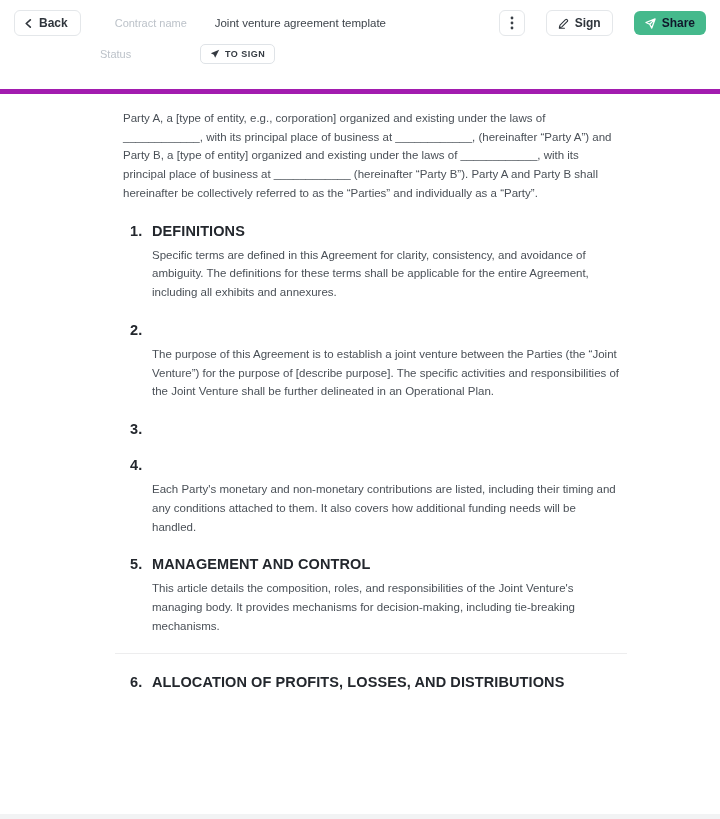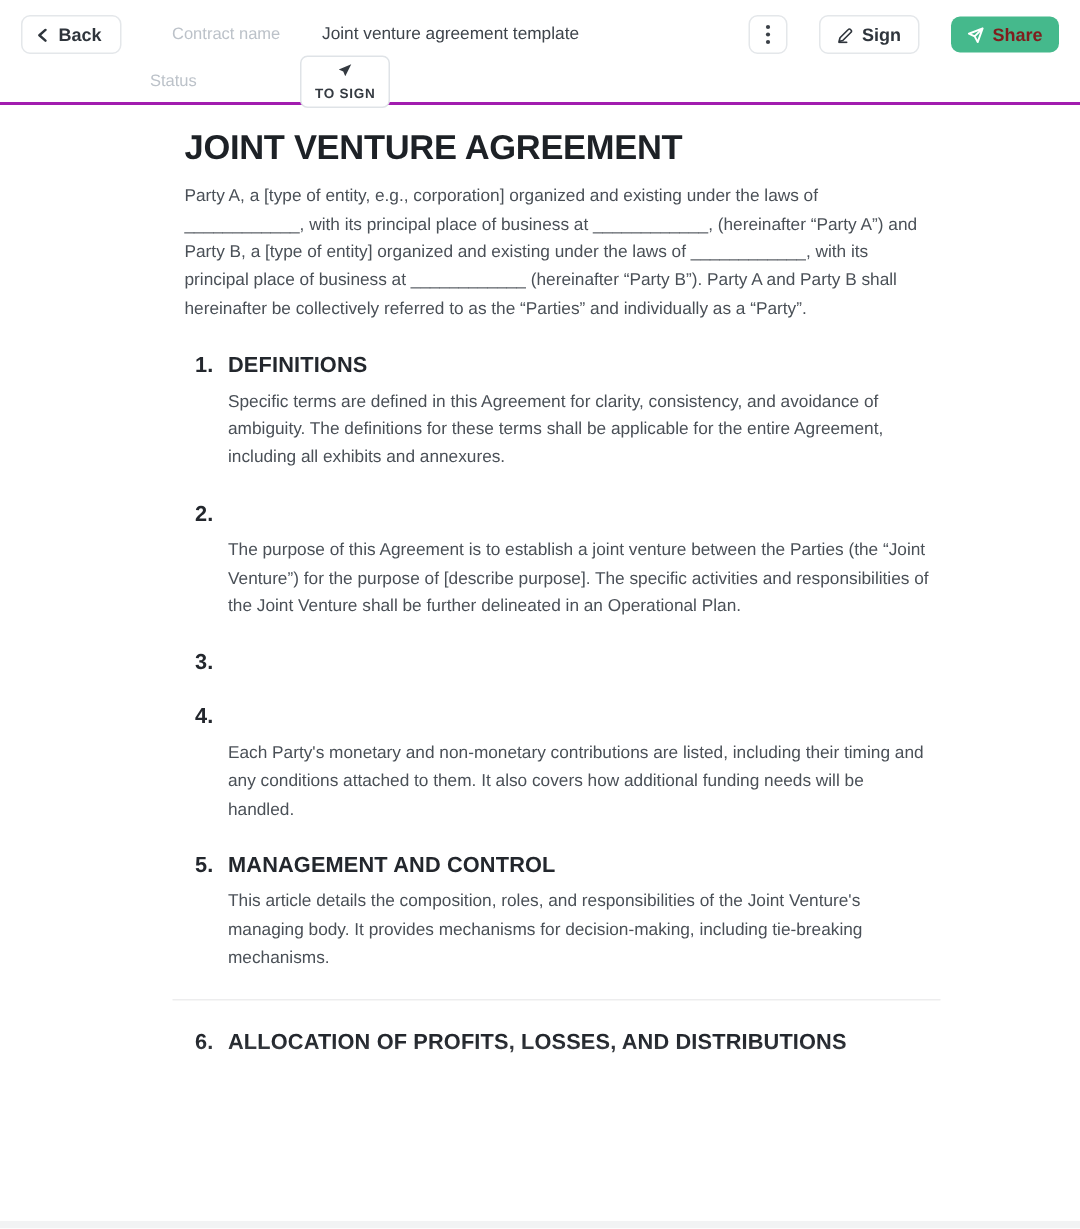--- a/index.html
+++ b/index.html
@@ -8,60 +8,60 @@
     width: 720px; height: 819px;
     background: #ffffff;
     font-family: "Liberation Sans", sans-serif;
     position: relative;
     overflow: hidden;
     color: #3f454c;
   }
 
   
   .header {
-    height: 70px;
+    height: 94px;
     padding: 9px 14px 0 14px;
-    border-bottom: 2px solid #a21caf;
+    border-bottom: 5px solid #a21caf;
     background: #fff;
   }
   .hrow { display: flex; align-items: center; }
   .row1 { height: 28px; }
   .row2 { height: 24px; margin-top: 5px; }
 
   .btn {
     display: inline-flex; align-items: center; gap: 6px;
     background: #fff;
     border: 1px solid #e4e7ea;
     border-radius: 6px;
     padding: 5px 11px;
     font-size: 12px; font-weight: 700; color: #2f353c;
     cursor: pointer; white-space: nowrap;
     font-family: "Liberation Sans", sans-serif;
   }
   .back-btn { padding: 5px 12px 5px 9px; }
   .icon-btn { width: 26px; justify-content: center; padding: 5px 0; }
   .share-btn {
-    border: none; color: #7f1d1d;
+    border: none; color: #0f172a;
   }
 
   .meta-label {
     font-size: 11px; color: #bcc2c9; width: 100px; flex: none;
   }
   .row1 .meta-label { margin-left: 34px; }
   .row2 .meta-label { margin-left: 86px; }
   .meta-value { font-size: 11.5px; color: #3e444b; }
 
   .actions { margin-left: auto; display: flex; gap: 21px; align-items: center; }
 
   .status-badge {
     display: inline-flex; align-items: center; gap: 5px;
     border: 1px solid #dfe3e7; border-radius: 5px;
     padding: 4px 9px;
     font-size: 9px; font-weight: 700; letter-spacing: 0.5px;
-    color: #343a41; background: #fff; cursor: pointer; flex-direction: column;
+    color: #343a41; background: #fff; cursor: pointer;
   }
 
   .ic { display: inline-flex; align-items: center; }
 
   
   .doc {
     padding: 15px 0 0 123px;
     width: 620px;
   }
   .doc-title {
@@ -155,21 +155,20 @@
         <svg width="10" height="10" viewBox="0 0 12 12">
             <path d="M11 1 L1 5.2 L4.6 6.8 L6.2 10.6 Z" fill="#343a41"></path>
           </svg>
       </span>
       <span>TO SIGN</span>
     </span>
   </div>
 </div>
 
 <div class="doc">
-  <h1 class="doc-title">JOINT VENTURE AGREEMENT</h1>
 
   <p class="doc-par">Party A, a [type of entity, e.g., corporation] organized and existing under the laws of ____________, with its principal place of business at ____________, (hereinafter “Party A”) and Party B, a [type of entity] organized and existing under the laws of ____________, with its principal place of business at ____________ (hereinafter “Party B”). Party A and Party B shall hereinafter be collectively referred to as the “Parties” and individually as a “Party”.</p>
 
   <div class="section">
     <div class="sec-head">
       <span class="sec-num">1.</span>
       <span>DEFINITIONS</span>
     </div>
     <p class="sec-body">Specific terms are defined in this Agreement for clarity, consistency, and avoidance of ambiguity. The definitions for these terms shall be applicable for the entire Agreement, including all exhibits and annexures.</p>
   </div>

